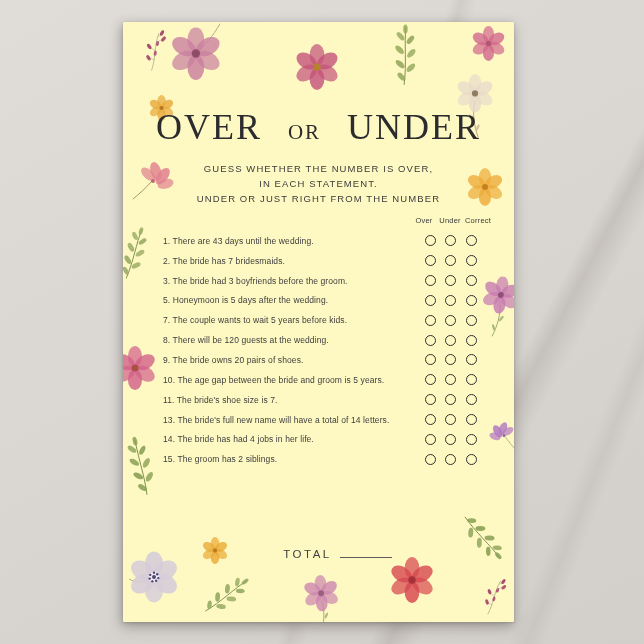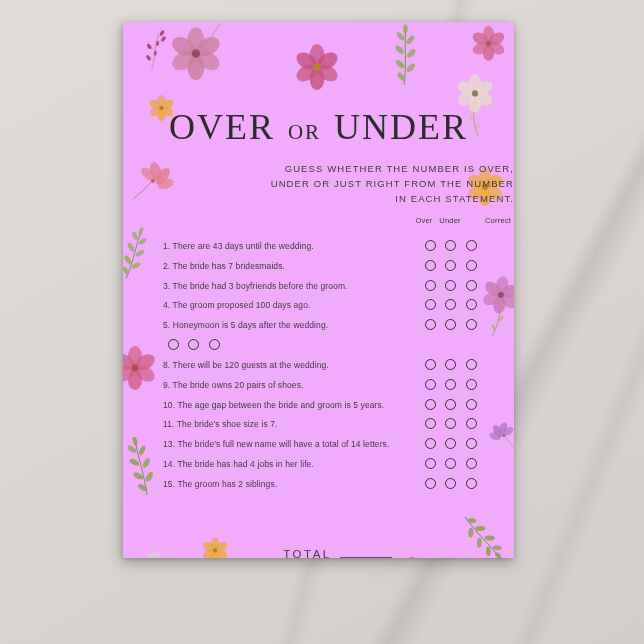--- a/index.html
+++ b/index.html
@@ -6,40 +6,40 @@
   body{
     width:644px;height:644px;position:relative;overflow:hidden;
     font-family:"Liberation Sans","DejaVu Sans",sans-serif;
     background:
       linear-gradient(105deg, rgba(255,255,255,0) 55%, rgba(184,178,172,.35) 56.5%, rgba(255,255,255,0) 58.5%),
       linear-gradient(118deg, rgba(255,255,255,0) 72%, rgba(175,169,163,.45) 74%, rgba(255,255,255,0) 77%),
       linear-gradient(112deg, rgba(255,255,255,0) 85%, rgba(188,182,176,.4) 87%, rgba(255,255,255,0) 89%),
       linear-gradient(150deg,#e0ddd9 0%,#dad7d3 45%,#d2cfcb 100%);
   }
   .card{
-    position:absolute;left:123px;top:22px;width:391px;height:536px;
-    background:#f0abfc;overflow:hidden;border-radius:1px;
+    position:absolute;left:123px;top:22px;width:391px;height:600px;
+    background:#fef9c3;overflow:hidden;border-radius:1px;
     box-shadow:0 5px 14px rgba(108,102,96,.45),0 1px 3px rgba(0,0,0,.18),-3px 2px 8px rgba(120,114,108,.25);
   }
   .title-row{
     position:absolute;left:0;right:0;top:84px;display:flex;align-items:baseline;justify-content:center;
     font-family:"Liberation Serif","DejaVu Serif",serif;color:#2c2c2f;
   }
   .title-big{font-size:36px;letter-spacing:2px;font-weight:400;}
-  .title-small{font-size:21px;letter-spacing:2px;margin:0 13px;font-weight:400;}
+  .title-small{font-size:21px;letter-spacing:2px;margin:0 26px;font-weight:400;}
   .subtitle{
-    position:absolute;left:0;right:0;top:139px;text-align:right;
+    position:absolute;left:0;right:0;top:139px;text-align:center;
     font-size:9.5px;line-height:15px;letter-spacing:1.1px;color:#3b3b3b;
   }
   .col-label{
     position:absolute;top:194px;transform:translateX(-50%);
     font-size:7.5px;color:#3a3a3a;letter-spacing:.2px;white-space:nowrap;
   }
   .quiz-list{position:absolute;left:40px;top:209px;width:318.5px;}
-  .q-row{height:19.85px;display:flex;align-items:flex-end;}
+  .q-row{height:19.85px;display:flex;align-items:center;}
   .q-text{flex:1;font-size:8.5px;color:#3d3d3d;letter-spacing:.1px;white-space:nowrap;overflow:hidden;}
   .q-cell{width:20.6px;display:flex;align-items:center;justify-content:center;flex:none;}
   .circle{width:11px;height:11px;border:1.4px solid #303030;border-radius:50%;box-sizing:border-box;background:transparent;}
   .total-row{
     position:absolute;left:0;right:0;top:524px;display:flex;justify-content:center;align-items:baseline;padding-left:38px;
     color:#414141;
   }
   .total-label{font-size:11.5px;letter-spacing:2.5px;}
   .total-line{display:inline-block;width:52px;border-bottom:1.2px solid #5c5c5c;height:11px;margin-left:8px;}
   .deco{position:absolute;pointer-events:none;}
@@ -242,27 +242,27 @@
     </div>
 
   <div class="title-row">
     <span class="title-big">OVER</span>
     <span class="title-small">OR</span>
     <span class="title-big">UNDER</span>
   </div>
 
   <div class="subtitle">
     <div>GUESS WHETHER THE NUMBER IS OVER,</div>
+    <div>IN EACH STATEMENT.</div>
     <div>UNDER OR JUST RIGHT FROM THE NUMBER</div>
-    <div>IN EACH STATEMENT.</div>
   </div>
 
   <span class="col-label" style="left:301px;">Over</span>
   <span class="col-label" style="left:327px;">Under</span>
-  <span class="col-label" style="left:375px;">Correct</span>
+  <span class="col-label" style="left:355px;">Correct</span>
 
   <div class="quiz-list">
   <div class="q-row">
     <span class="q-text">1. There are 43 days until the wedding.</span>
     <span class="q-cell">
           <span class="circle"></span>
         </span>
     <span class="q-cell">
           <span class="circle"></span>
         </span>
@@ -290,48 +290,37 @@
           <span class="circle"></span>
         </span>
     <span class="q-cell">
           <span class="circle"></span>
         </span>
     <span class="q-cell">
           <span class="circle"></span>
         </span>
   </div>
 
-  <div class="q-row">
-    <span class="q-text">4. The groom proposed 100 days ago.</span>
-    <span class="q-cell">
-          <span class="circle"></span>
-        </span>
-    <span class="q-cell">
-          <span class="circle"></span>
-        </span>
-    <span class="q-cell">
-          <span class="circle"></span>
-        </span>
-  </div>
 
   <div class="q-row">
     <span class="q-text">5. Honeymoon is 5 days after the wedding.</span>
     <span class="q-cell">
           <span class="circle"></span>
         </span>
     <span class="q-cell">
           <span class="circle"></span>
         </span>
     <span class="q-cell">
           <span class="circle"></span>
         </span>
   </div>
 
 
   <div class="q-row">
+    <span class="q-text">7. The couple wants to wait 5 years before kids.</span>
     <span class="q-cell">
           <span class="circle"></span>
         </span>
     <span class="q-cell">
           <span class="circle"></span>
         </span>
     <span class="q-cell">
           <span class="circle"></span>
         </span>
   </div>

